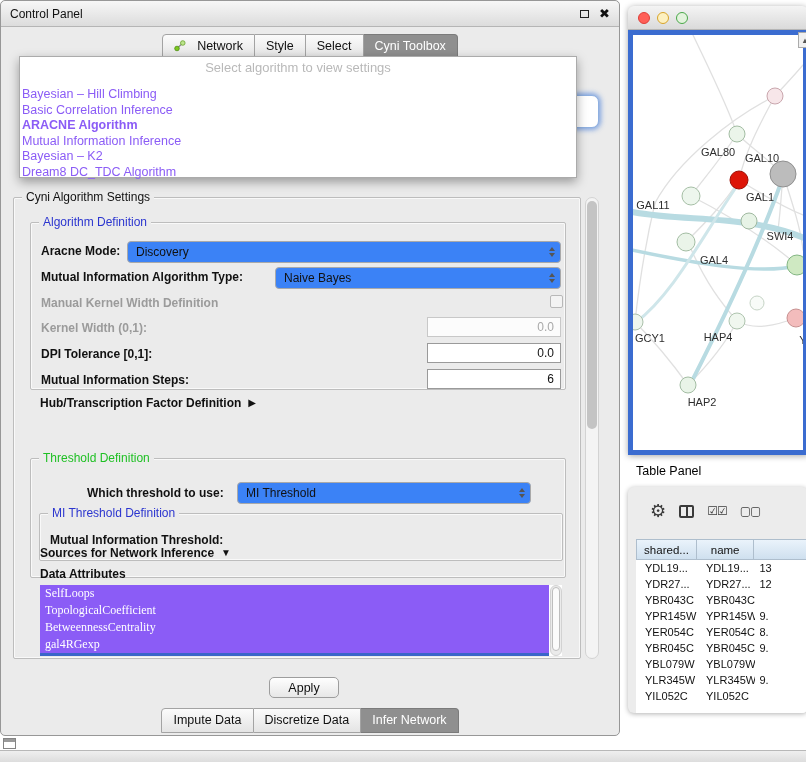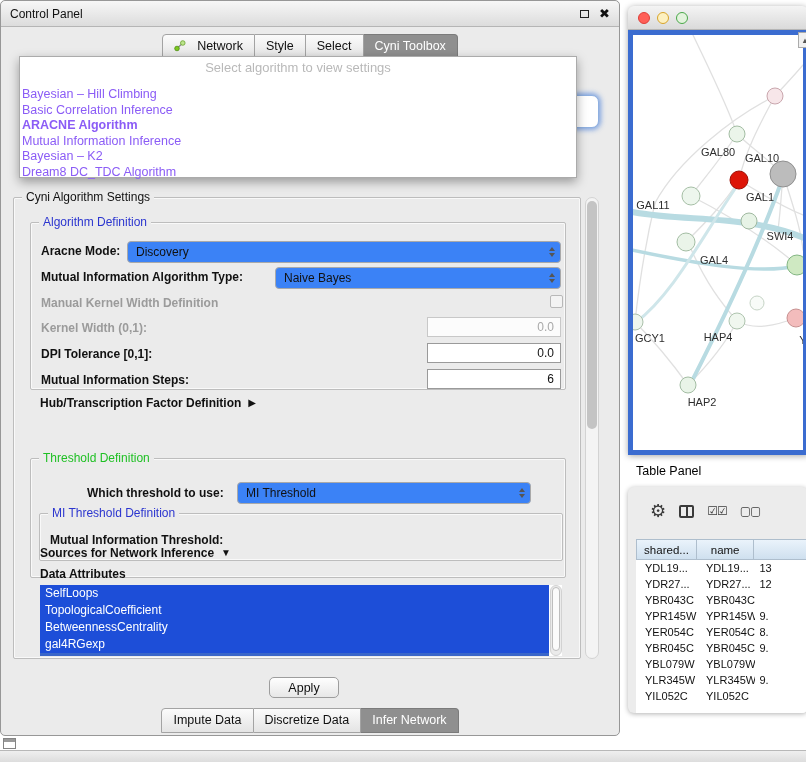--- a/index.html
+++ b/index.html
@@ -59,21 +59,21 @@
       display:flex;align-items:center;justify-content:flex-end;padding-right:6px;}
   .field.disabled{color:#a9a9a9;border-color:#c8c8c8;background:#fcfcfc;}
   .cb{position:absolute;width:13px;height:13px;border:1px solid #b8b8b8;background:#f3f3f3;border-radius:2px;}
 
   .sect-row{position:absolute;font-size:12px;font-weight:bold;color:#111;display:flex;align-items:center;gap:7px;}
   .tri{font-size:10px;line-height:1;}
 
   
   .listbox{position:absolute;left:26px;top:387px;width:522px;height:71px;background:#fff;overflow:hidden;}
   .list-items{margin-right:13px;}
-  .list-item{height:17px;line-height:17px;background:#1d4ed8;color:#fff;font-size:12px;padding-left:5px;white-space:nowrap;}
+  .list-item{height:17px;line-height:17px;background:#8b5cf6;color:#fff;font-size:12px;padding-left:5px;white-space:nowrap;font-family:Liberation Serif, serif;}
   .list-sliver{height:3px;background:#3a66c9;margin-right:13px;}
   .list-scroll{position:absolute;right:0;top:0;bottom:0;width:12px;background:#ebebeb;border:1px solid #d2d2d2;border-radius:6px;}
   .list-thumb{position:absolute;left:1px;right:1px;top:1px;height:64px;background:#fbfbfb;border:1px solid #bdbdbd;border-radius:5px;}
 
   
   .cp-scroll{position:absolute;left:584px;top:196px;width:14px;height:462px;background:#f4f4f4;
       border:1px solid #d3d3d3;border-radius:7px;}
   .cp-thumb{position:absolute;left:1px;top:3px;width:10px;height:228px;background:#c4c4c4;border-radius:5px;}
 
   .apply-btn{position:absolute;left:268px;top:676px;width:70px;height:21px;border:1px solid #9d9d9d;border-radius:5px;

